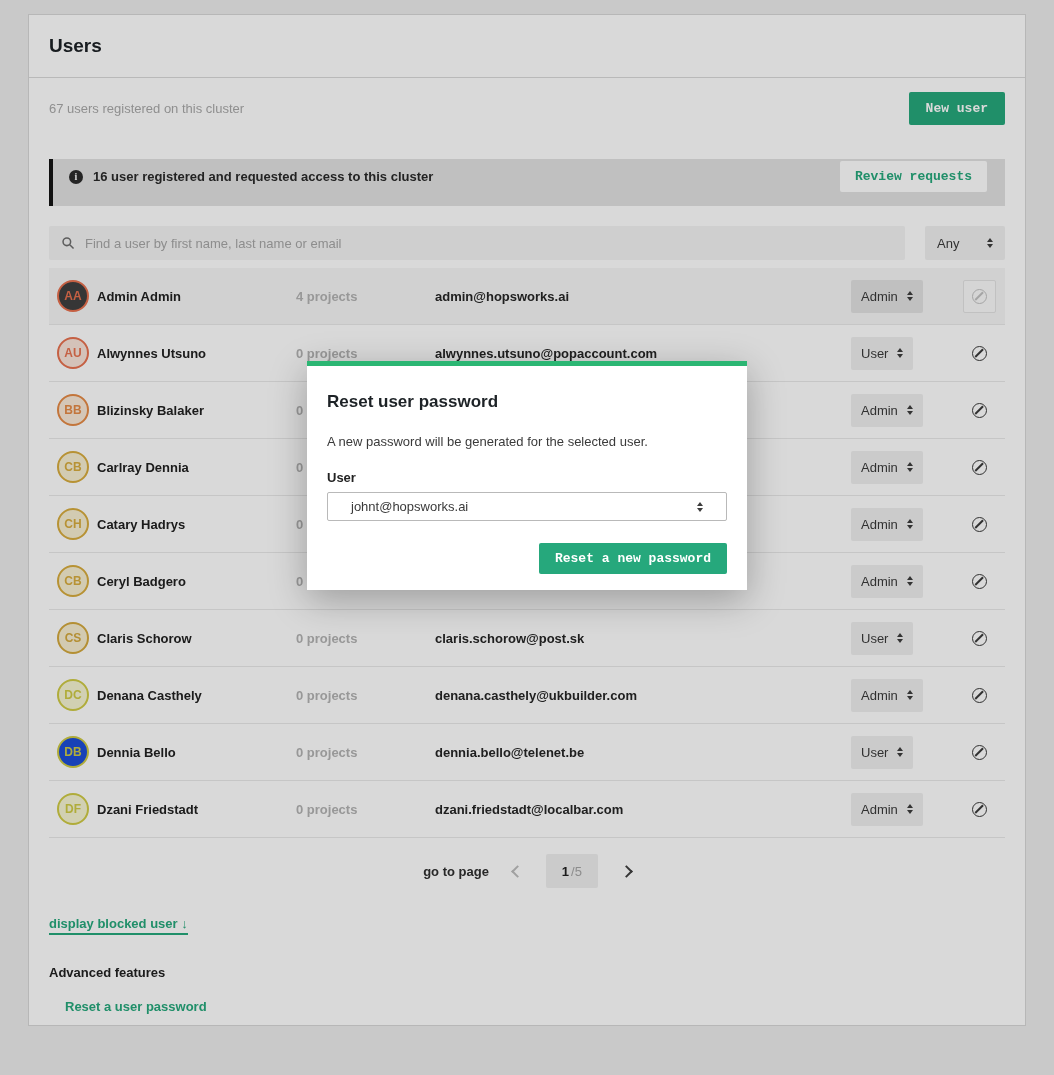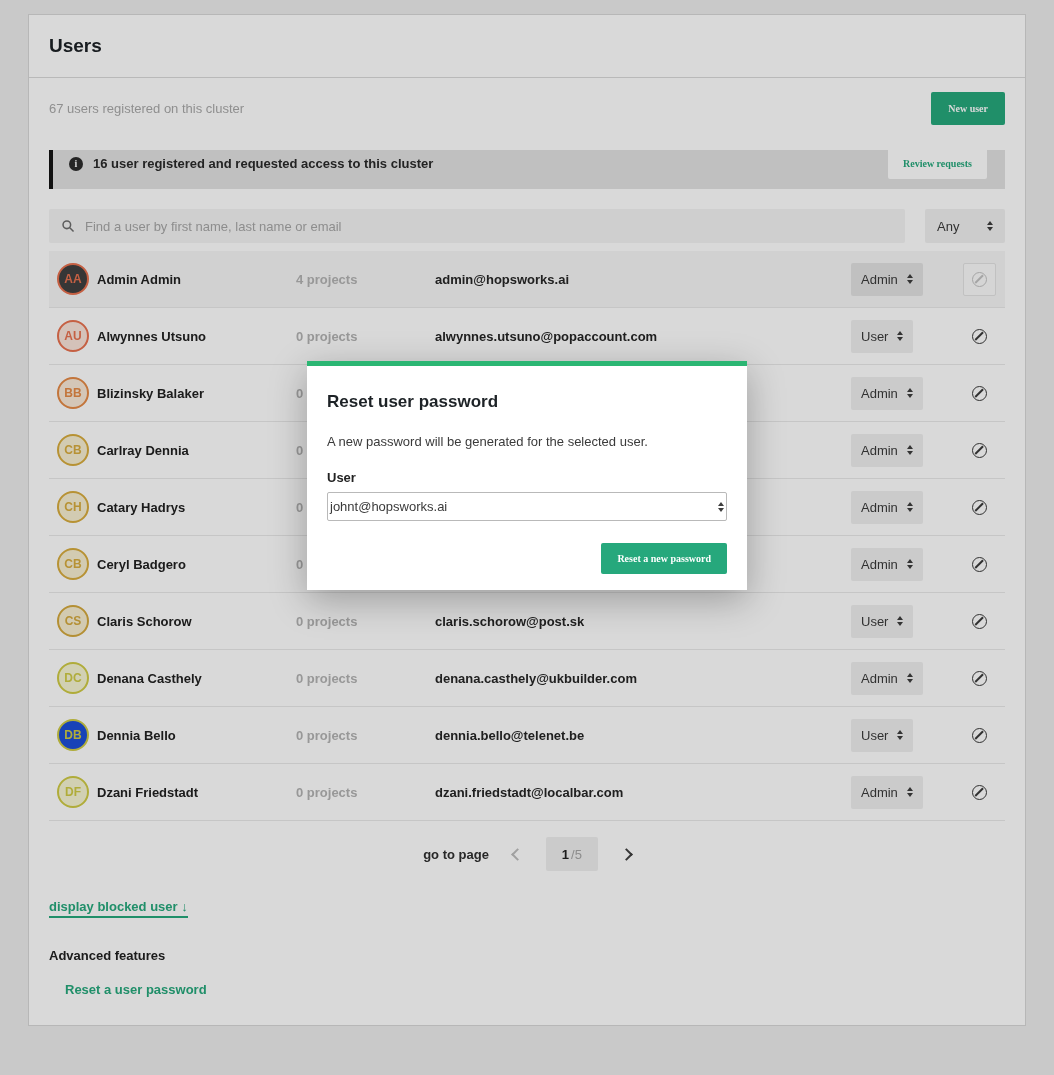--- a/index.html
+++ b/index.html
@@ -20,26 +20,26 @@
     background:#FFFFFF;
     border:1px solid #D8D8D8;
   }
   .card-header { padding:20px; border-bottom:1px solid #DADADA; }
   .card-title { font-size:19px; font-weight:bold; color:#1D2226; }
   .card-body { padding:14px 20px 30px 20px; }
 
   
   .toolbar { display:flex; align-items:center; justify-content:space-between; height:33px; }
   .muted-text { color:#A9A9A9; }
-  .btn { border:none; cursor:pointer; font-family:Liberation Serif, serif; font-size:10px; font-weight:bold; border-radius:2px; }
+  .btn { border:none; cursor:pointer; font-family:Liberation Mono, monospace; font-size:13px; font-weight:bold; border-radius:2px; }
   .btn-green { background:#26A87C; color:#FFFFFF; height:33px; padding:0 17px; }
 
   
   .banner {
-    margin-top:25px; height:39px;
+    margin-top:34px; height:47px;
     background:#E2E2E2;
     border-left:4px solid #151515;
     display:flex; align-items:center;
     padding:0 18px 12px 16px;
   }
   .info-icon {
     width:14px; height:14px; border-radius:50%;
     background:#2C2C2C; color:#FFFFFF;
     display:inline-flex; align-items:center; justify-content:center;
     font-size:10px; font-weight:bold; font-family:"Liberation Serif", serif;
@@ -136,21 +136,21 @@
     box-shadow:0 10px 35px rgba(0,0,0,0.28);
     padding:16px 20px 16px 20px;
   }
   .modal-title { margin-top:10px; font-size:17px; font-weight:bold; color:#1D2226; }
   .modal-desc { margin-top:22px; color:#3A3A3A; }
   .modal-label { margin-top:21px; font-weight:bold; color:#222222; }
   .modal-select {
     margin-top:7px; width:100%; height:29px;
     background:#FFFFFF; border:1px solid #B9B9B9; border-radius:2px;
     display:flex; align-items:center; justify-content:space-between;
-    padding:0 2px; font-size:13px; color:#3A3A3A; cursor:pointer;
+    padding:0 23px; font-size:13px; color:#3A3A3A; cursor:pointer;
   }
   .modal-footer { margin-top:22px; display:flex; justify-content:flex-end; }
   .btn-reset { height:31px; padding:0 16px; }
 </style>
 </head>
 <body>
 
 <div class="card">
   <div class="card-header">
     <div class="card-title">Users</div>

